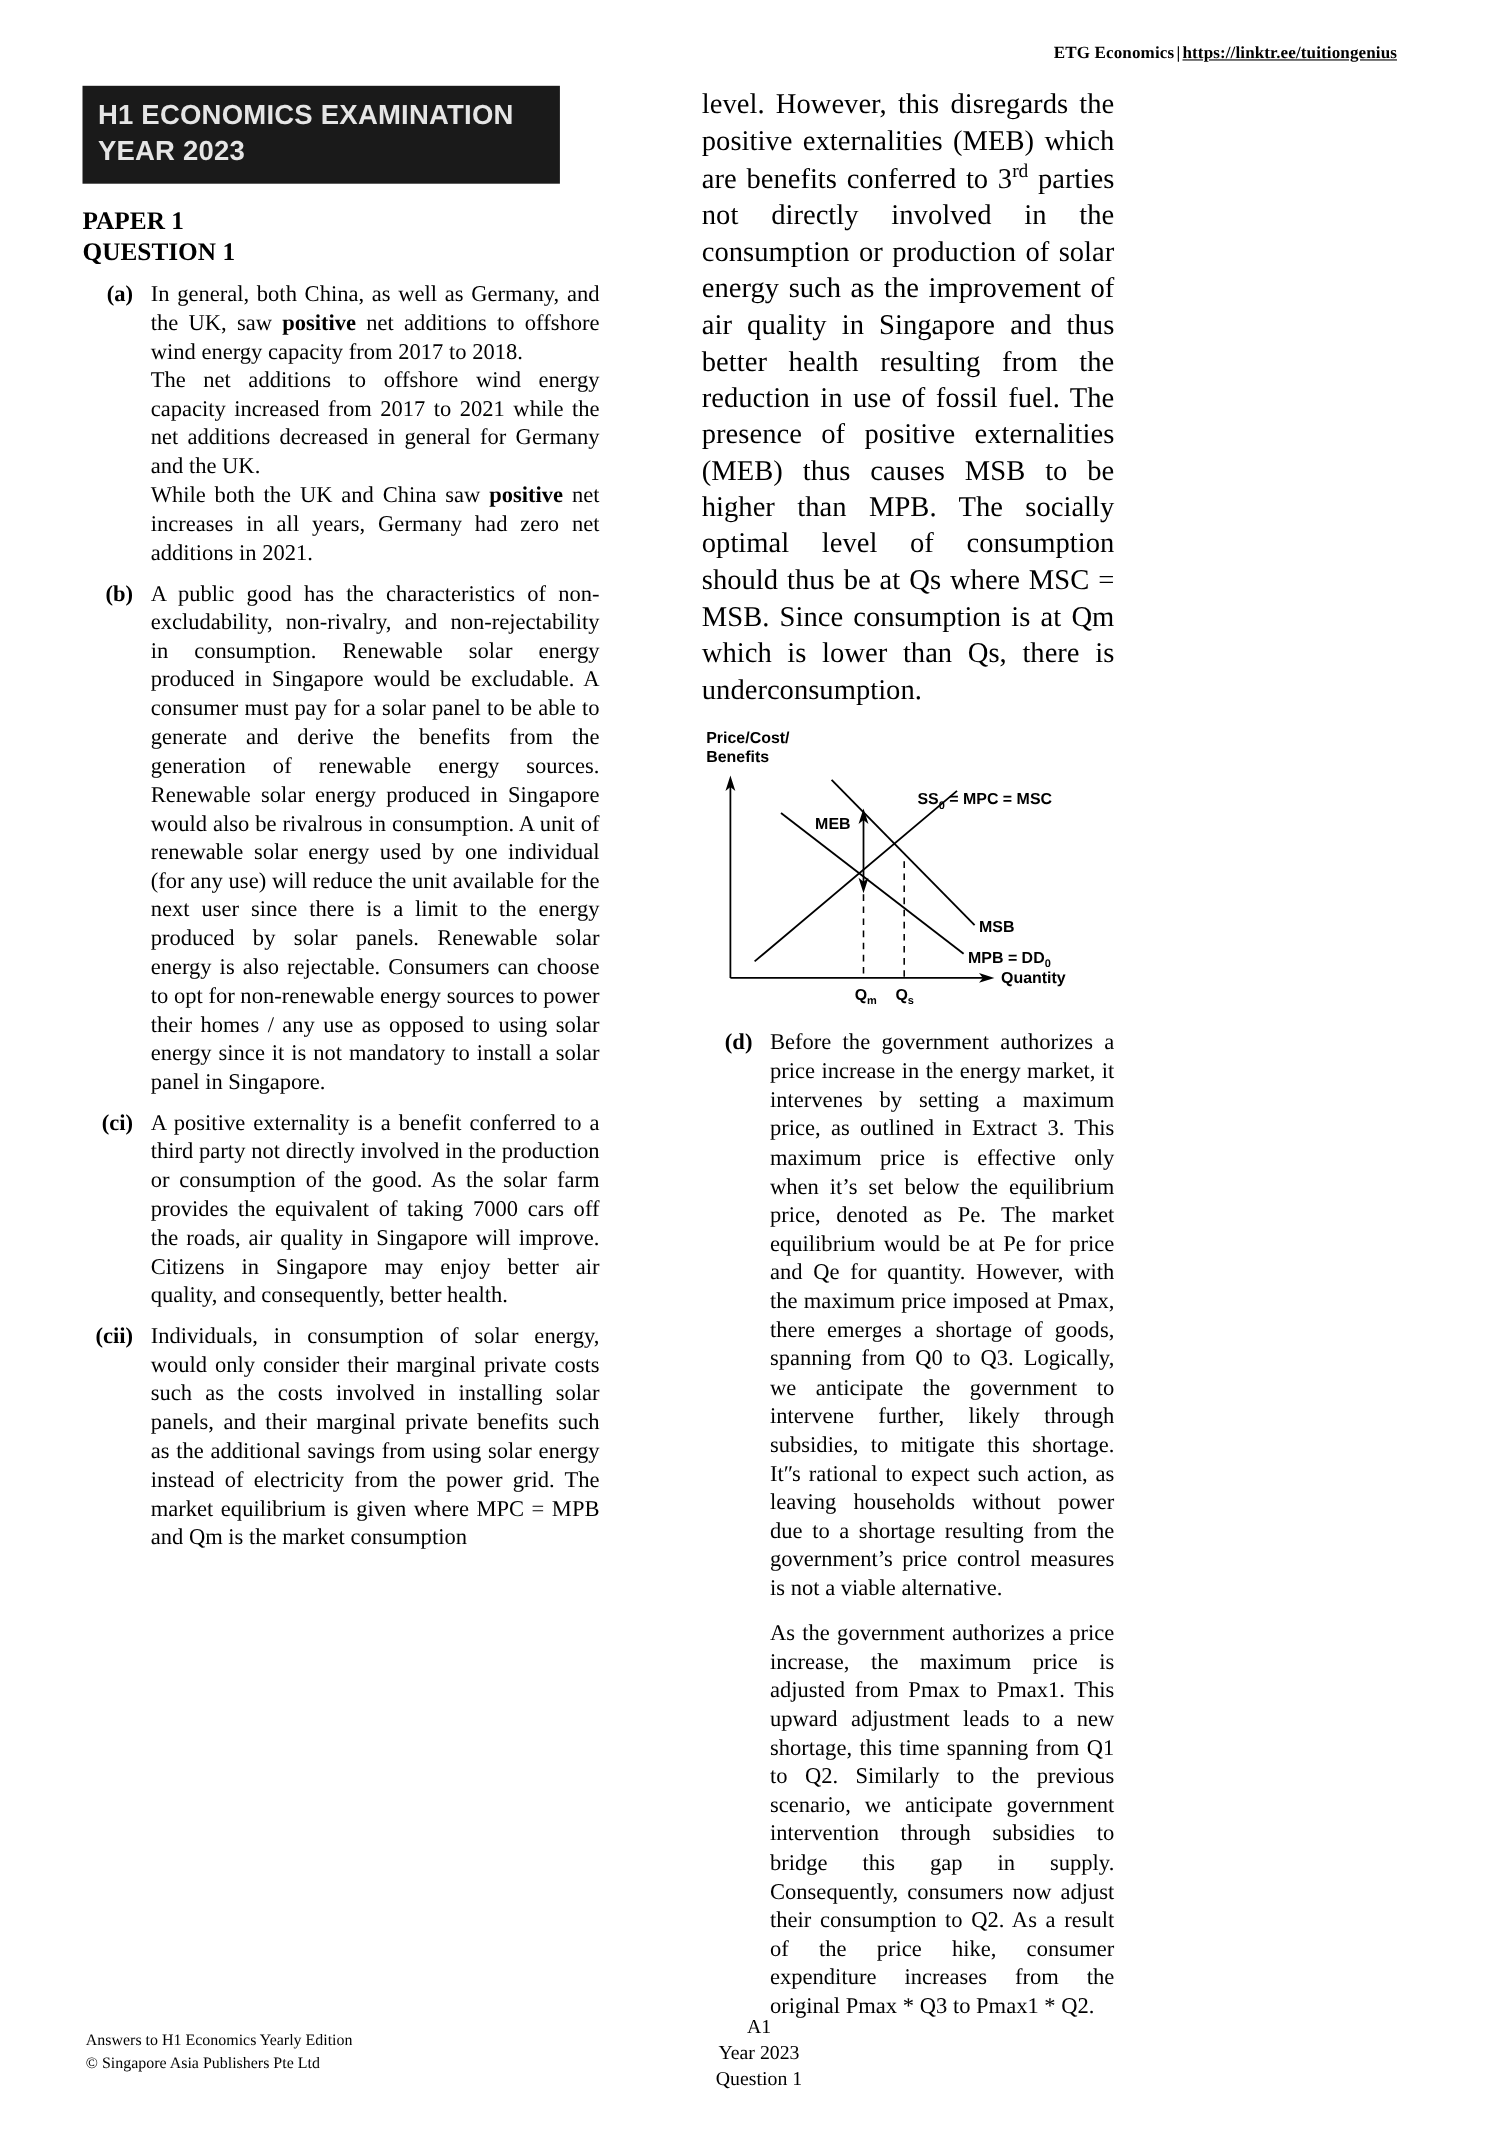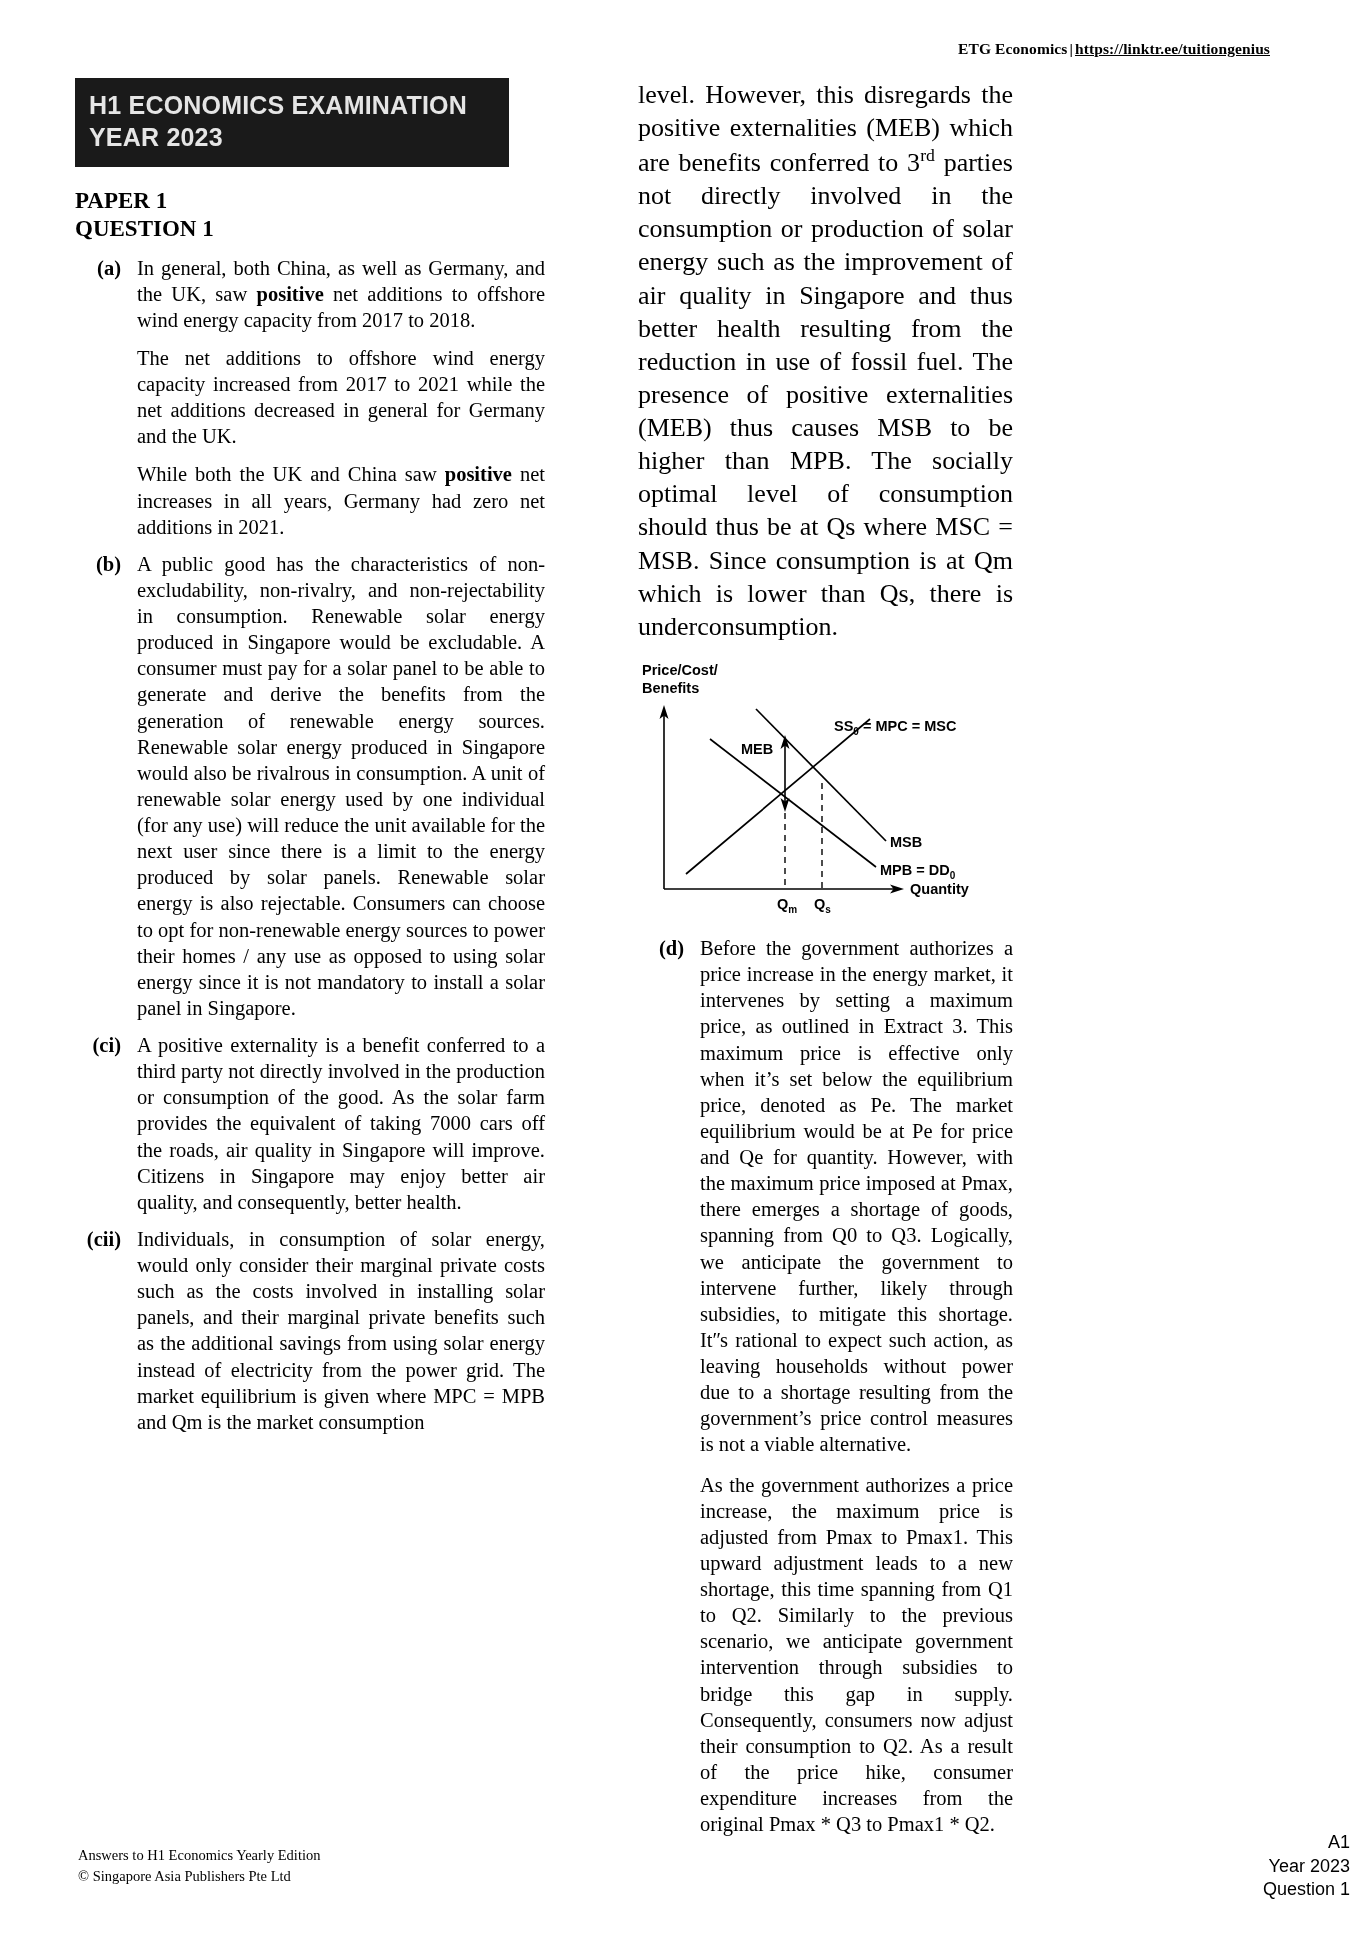--- a/index.html
+++ b/index.html
@@ -68,21 +68,21 @@
     font-weight:bold;
     width:62px;
     min-width:62px;
     text-align:right;
     padding-right:16px;
     box-sizing:border-box;
     font-size:20.5px;
   }
   .item-body { flex:1; text-align:justify; text-justify:inter-word; }
   .item-body p { margin:0; }
-  .item-body p + p { margin-top:12px; }
+  .item-body p + p { margin-top:0px; }
   b.em { font-weight:bold; }
 
   .para {
     font-size:26px;
     line-height:1.275;
     text-align:justify;
     margin:0;
   }
 
   sup.ord { font-size:.68em; vertical-align:super; }
@@ -112,23 +112,23 @@
   
   .footer { position:absolute; left:0; right:0; bottom:0; height:150px; }
   .foot-left {
     position:absolute; left:78px; bottom:62px;
     font-size:14.5px; line-height:1.5;
     font-family:"Liberation Serif", serif;
   }
   .foot-left div { white-space:nowrap; }
   .foot-center {
     position:absolute; left:0; right:0; bottom:48px;
-    text-align:right;
+    text-align:center;
     font-size:18px; line-height:1.32;
-    font-family:Liberation Sans, sans-serif;
+    font-family:Liberation Serif, serif;
     padding-left:30px;
   }
   .foot-center div { }
 </style>
 </head>
 <body>
 
 <div class="page">
 
   <div class="run-header">

